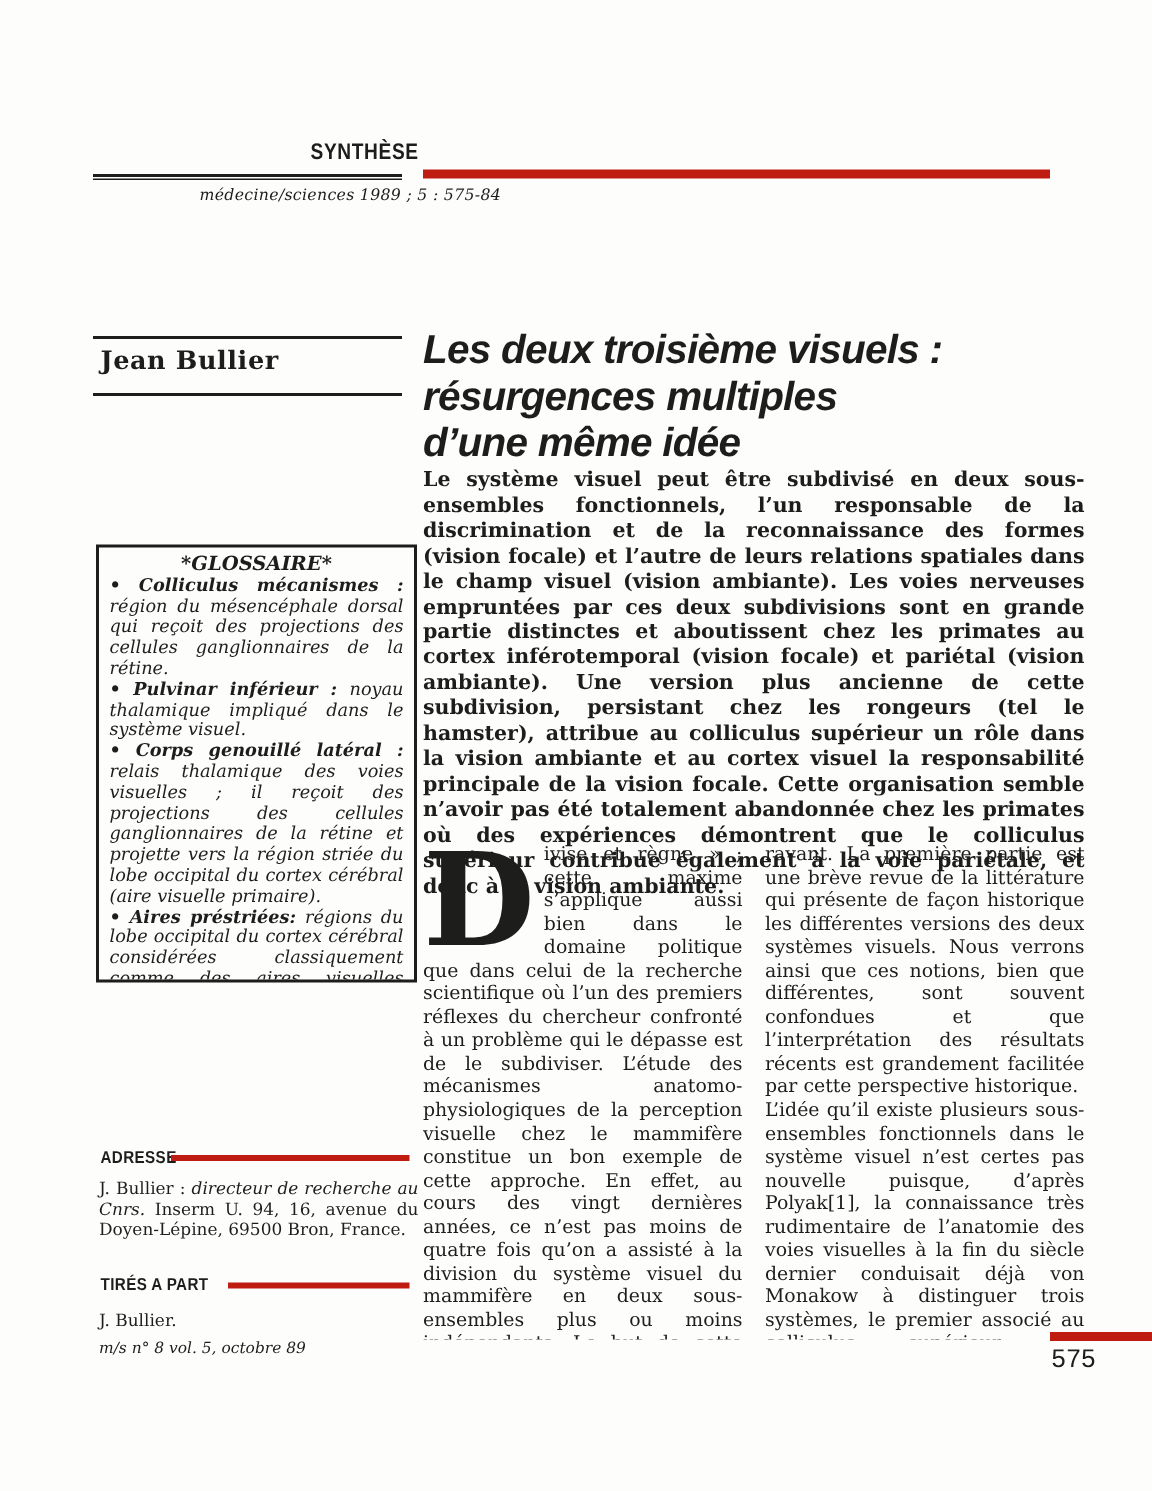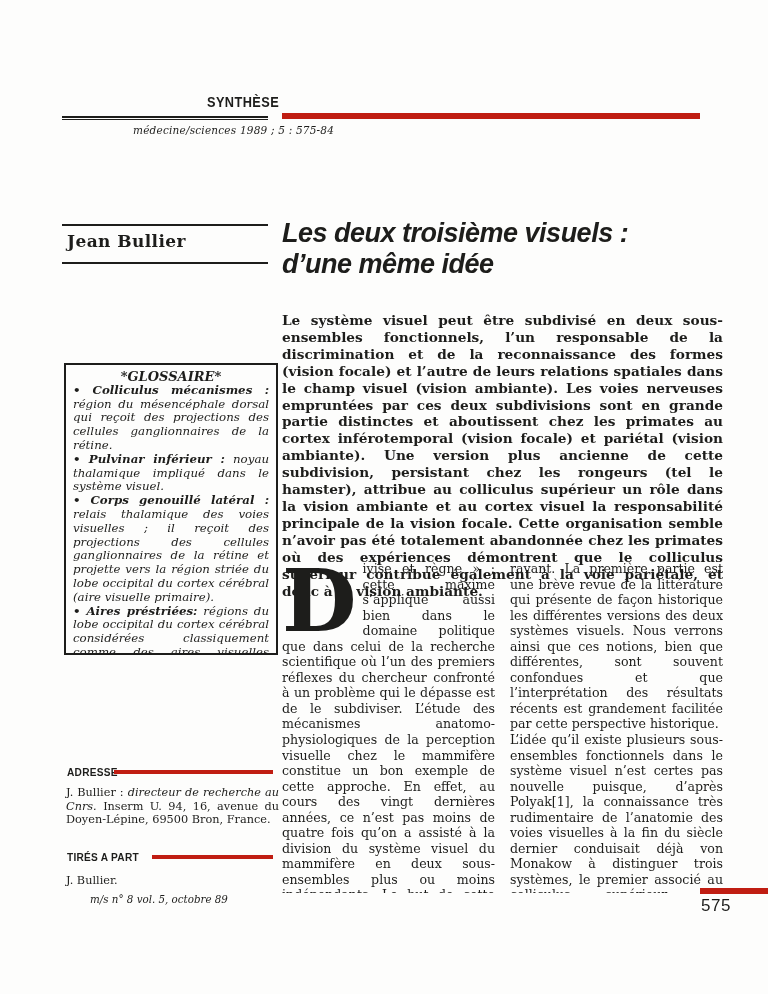--- a/index.html
+++ b/index.html
@@ -30,21 +30,21 @@
   .glossary .term{font-weight:700;}
   .glossary .bullet{font-weight:700;font-style:normal;}
   
   .small-heading{position:absolute;font-family:"Liberation Sans",sans-serif;font-weight:700;
     font-size:11.5px;letter-spacing:0.3px;transform:scaleX(.88);transform-origin:left center;white-space:nowrap;}
   .red-line{position:absolute;height:4px;background:#c01d12;}
   .addr-text{position:absolute;left:66px;top:786px;width:213px;margin:0;font-size:11.3px;
     line-height:13.6px;text-align:justify;}
   .it{font-style:italic;}
   .reprint-name{position:absolute;left:66px;top:874px;font-size:11.3px;}
-  .issue-line{position:absolute;left:66px;top:893px;font-style:italic;font-size:10.3px;margin-left:24px;}
+  .issue-line{position:absolute;left:66px;top:893px;font-style:italic;font-size:10.3px;}
   
   .title{position:absolute;left:282px;top:218px;width:442px;font-family:"Liberation Sans",sans-serif;
     font-weight:700;font-style:italic;font-size:27px;line-height:31px;letter-spacing:-0.5px;}
   .abstract{position:absolute;left:282px;top:312px;width:441px;margin:0;font-weight:700;
     font-size:13.7px;line-height:16.9px;text-align:justify;}
   
   .bodycols{position:absolute;left:282px;top:561px;width:441px;height:332px;display:flex;gap:15px;
     font-size:12.6px;line-height:15.55px;text-align:justify;overflow:hidden;}
   .col{width:213px;}
   .col p{margin:0;}
@@ -63,20 +63,21 @@
   <div class="header-rule"></div>
   <div class="red-rule-top"></div>
   <div class="citation">médecine/sciences 1989 ; 5 : 575-84</div>
 
   <div class="author-rule" style="top:224px;"></div>
   <div class="author-name">Jean Bullier</div>
   <div class="author-rule" style="top:262px;"></div>
 
   <div class="title">
     <div>Les deux troisième visuels :</div>
+    <div>résurgences multiples</div>
     <div>d’une même idée</div>
   </div>
 
   <div class="glossary">
     <p class="glossary-title">*GLOSSAIRE*</p>
     <p class="g-entry"><span class="bullet">•</span> <span class="term">Colliculus mécanismes :</span> <span>région du mésencéphale dorsal qui reçoit des projections des cellules ganglionnaires de la rétine.</span></p>
     <p class="g-entry"><span class="bullet">•</span> <span class="term">Pulvinar inférieur :</span> <span>noyau thalamique impliqué dans le système visuel.</span></p>
     <p class="g-entry"><span class="bullet">•</span> <span class="term">Corps genouillé latéral :</span> <span>relais thalamique des voies visuelles ; il reçoit des projections des cellules ganglionnaires de la rétine et projette vers la région striée du lobe occipital du cortex cérébral (aire visuelle primaire).</span></p>
     <p class="g-entry"><span class="bullet">•</span> <span class="term">Aires préstriées:</span> <span>régions du lobe occipital du cortex cérébral considérées classiquement comme des aires visuelles secondaires.</span></p>
   </div>

